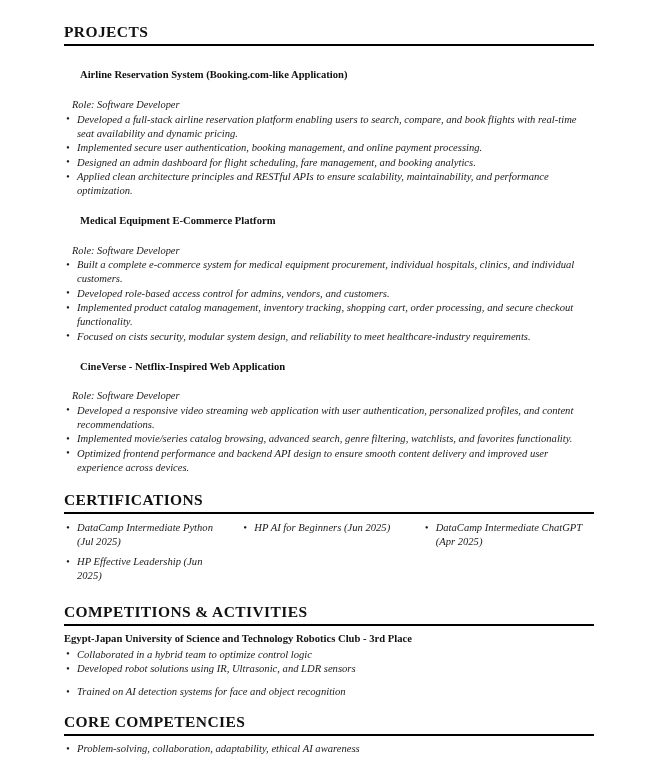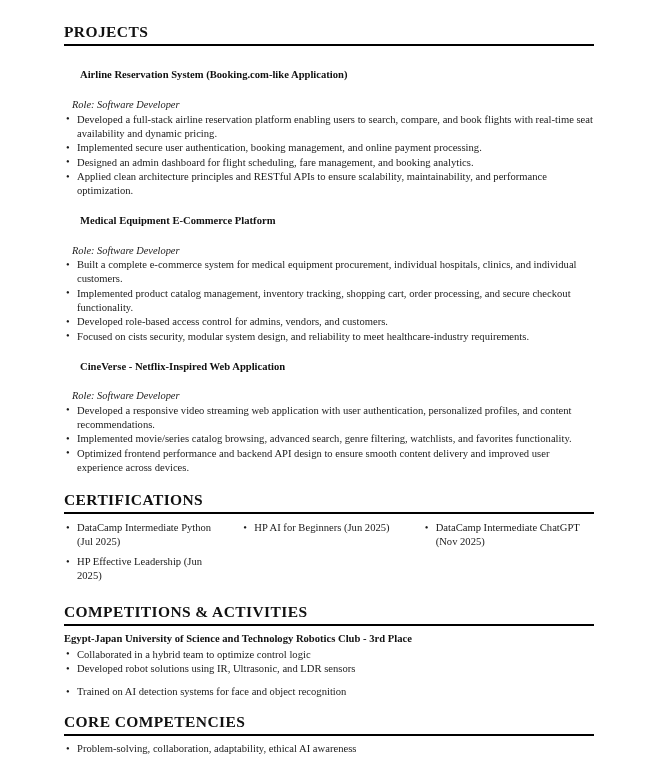--- a/index.html
+++ b/index.html
@@ -67,20 +67,21 @@
     margin: 0;
     padding: 0;
   }
   ul.bullets > li {
     position: relative;
     padding-left: 13px;
     font-size: 10.6px;
     line-height: 1.32;
     color: #1a1a1a;
     margin: 0 0 0.5px 0;
+    font-style: italic;
   }
   ul.bullets > li::before {
     content: "\2022";
     position: absolute;
     left: 2px;
     top: -0.5px;
     font-size: 10.5px;
     color: #1a1a1a;
   }
 
@@ -132,22 +133,22 @@
           <li>Designed an admin dashboard for flight scheduling, fare management, and booking analytics.</li>
           <li>Applied clean architecture principles and RESTful APIs to ensure scalability, maintainability, and performance optimization.</li>
         </ul>
       </div>
 
       <div class="entry">
         <div class="entry-title">Medical Equipment E-Commerce Platform</div>
         <div class="entry-role">Role: Software Developer</div>
         <ul class="bullets">
           <li>Built a complete e-commerce system for medical equipment procurement, individual hospitals, clinics, and individual customers.</li>
+          <li>Developed role-based access control for admins, vendors, and customers.</li>
           <li>Implemented product catalog management, inventory tracking, shopping cart, order processing, and secure checkout functionality.</li>
-          <li>Developed role-based access control for admins, vendors, and customers.</li>
           <li>Focused on cists security, modular system design, and reliability to meet healthcare-industry requirements.</li>
         </ul>
       </div>
 
       <div class="entry">
         <div class="entry-title">CineVerse - Netflix-Inspired Web Application</div>
         <div class="entry-role">Role: Software Developer</div>
         <ul class="bullets">
           <li>Developed a responsive video streaming web application with user authentication, personalized profiles, and content recommendations.</li>
           <li>Implemented movie/series catalog browsing, advanced search, genre filtering, watchlists, and favorites functionality.</li>
@@ -169,21 +170,21 @@
           <li>HP Effective Leadership (Jun 2025)</li>
         </ul>
       </div>
       <div class="cert-col">
         <ul class="bullets">
           <li>HP AI for Beginners (Jun 2025)</li>
         </ul>
       </div>
       <div class="cert-col">
         <ul class="bullets">
-          <li>DataCamp Intermediate ChatGPT (Nov 2025)</li>
+          <li>DataCamp Intermediate ChatGPT (Apr 2025)</li>
         </ul>
       </div>
     </div>
   </div>
 
   <div class="gap-md"></div>
 
   <div class="section">
     <div class="section-heading">COMPETITIONS &amp; ACTIVITIES</div>
     <div class="section-body">

